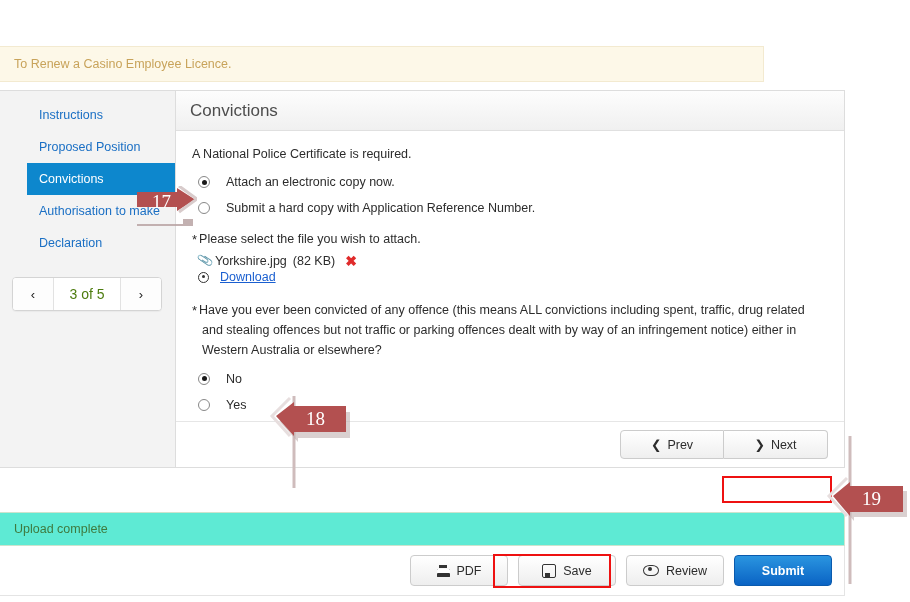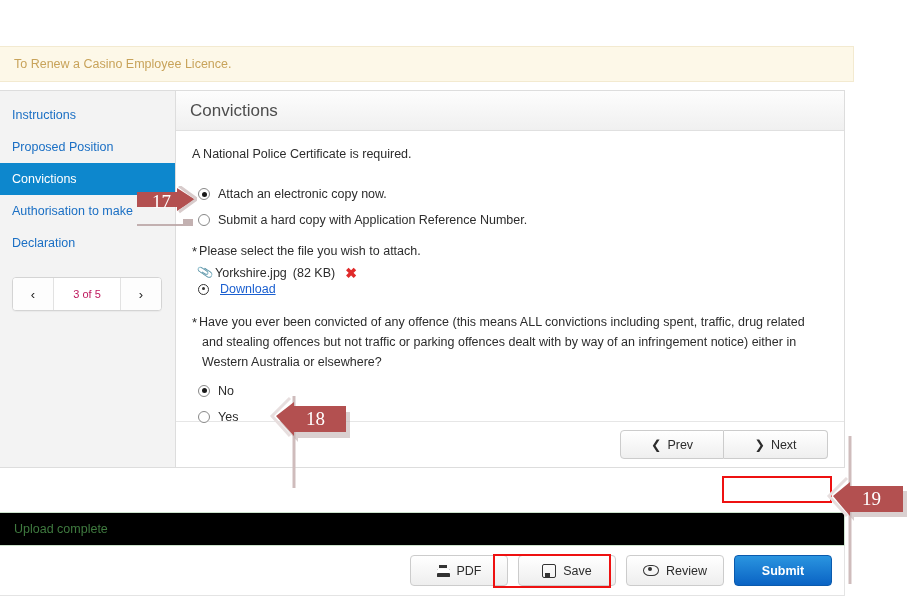--- a/index.html
+++ b/index.html
@@ -68,21 +68,21 @@
     width: 13px; height: 8px;
     background: #ffffff;
     border-radius: 1px;
     box-shadow: inset 0 4px 0 0 #2e2e2e, inset 0 5px 0 0 #ffffff;
   }
 
   
   .infostrip {
     position: absolute;
     left: 0; top: 46px;
-    width: 854px;
+    width: 764px;
     height: 36px;
     background: #fdf8e8;
     border: 1px solid #f3ead0;
     border-left: none;
     box-sizing: border-box;
     display: flex;
     align-items: center;
     padding-left: 14px;
   }
   .infostrip-text {
@@ -114,20 +114,21 @@
   }
   .nav-item {
     height: 32px;
     display: flex;
     align-items: center;
     padding-left: 12px;
     font-size: 12.5px;
     color: #1a6fc4;
     cursor: pointer;
     box-sizing: border-box;
+    margin-left: 27px;
   }
   .nav-item.active {
     background: #0d87cd;
     color: #ffffff;
   }
   .pager {
     margin: 18px 0 0 12px;
     width: 150px;
     height: 34px;
     display: flex;
@@ -148,22 +149,22 @@
     cursor: pointer;
     background: #fdfdfd;
   }
   .pager-btn.left { border-right: 1px solid #e2e2e2; }
   .pager-btn.right { border-left: 1px solid #e2e2e2; }
   .pager-label {
     flex: 1;
     display: flex;
     align-items: center;
     justify-content: center;
-    font-size: 11px;
-    color: #be185d;
+    font-size: 14px;
+    color: #4d7c0f;
     background: #ffffff;
   }
 
   
   .content {
     flex: 1;
     display: flex;
     flex-direction: column;
     min-width: 0;
   }
@@ -184,40 +185,40 @@
   .content-body {
     flex: 1;
     padding: 16px 16px 0 16px;
     box-sizing: border-box;
     position: relative;
     min-height: 0;
   }
   .lead {
     font-size: 12.5px;
     color: #2c2c2c;
-    margin-bottom: 26px;
+    margin-bottom: 14px;
   }
   .field-label {
     font-size: 12.5px;
     color: #2c2c2c;
     margin-bottom: 7px;
   }
   .req {
     color: #2c2c2c;
     font-size: 13px;
     vertical-align: -1px;
     margin-right: 2px;
   }
   .radio-row {
     display: flex;
     align-items: center;
     font-size: 12.5px;
     color: #2c2c2c;
     margin: 12px 0 7px 6px;
-    gap: 8px;
+    gap: 16px;
   }
   .radio {
     width: 12px; height: 12px;
     border: 1px solid #888888;
     border-radius: 50%;
     background: #ffffff;
     box-sizing: border-box;
     position: relative;
     flex: 0 0 12px;
     cursor: pointer;
@@ -324,21 +325,21 @@
   }
   .navbtn.prev { border-radius: 4px 0 0 4px; }
   .navbtn.next { border-radius: 0 4px 4px 0; border-left: none; }
 
   
   .statusbar {
     position: absolute;
     left: 0; top: 512px;
     width: 845px;
     height: 34px;
-    background: #000000;
+    background: #5eead4;
     border: 1px solid #cde3cd;
     border-left: none;
     box-sizing: border-box;
     display: flex;
     align-items: center;
     padding-left: 14px;
   }
   .statusbar-text {
     font-size: 12.5px;
     color: #3f7a3f;

